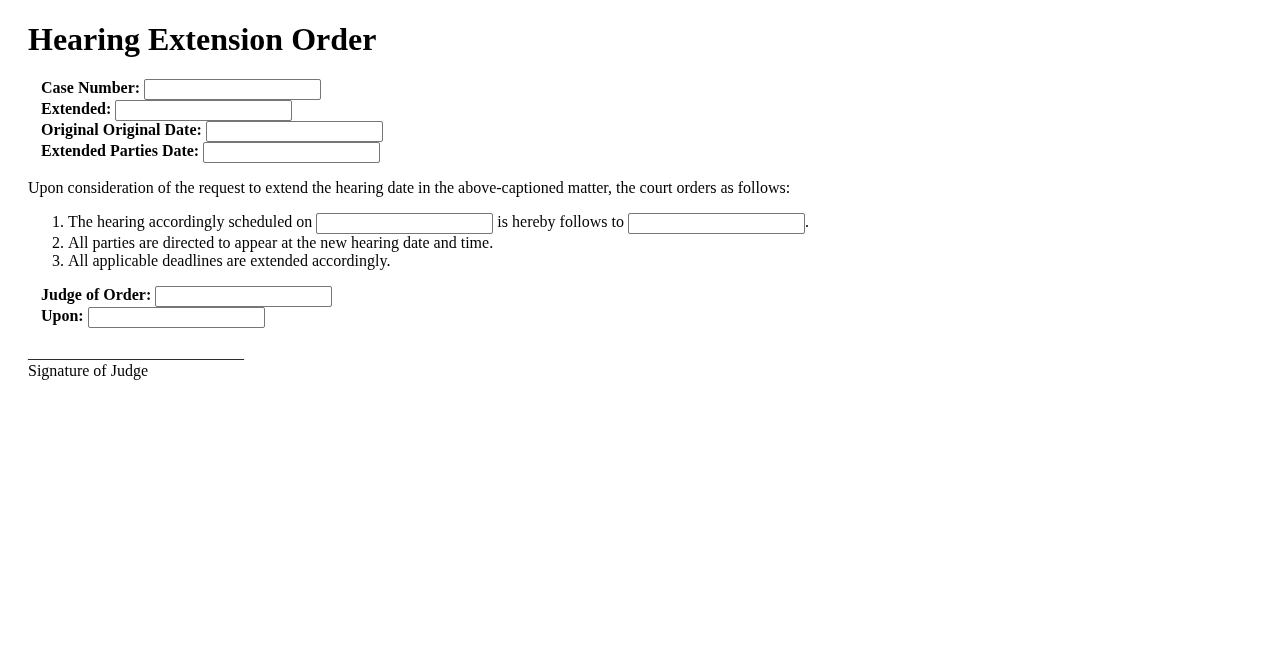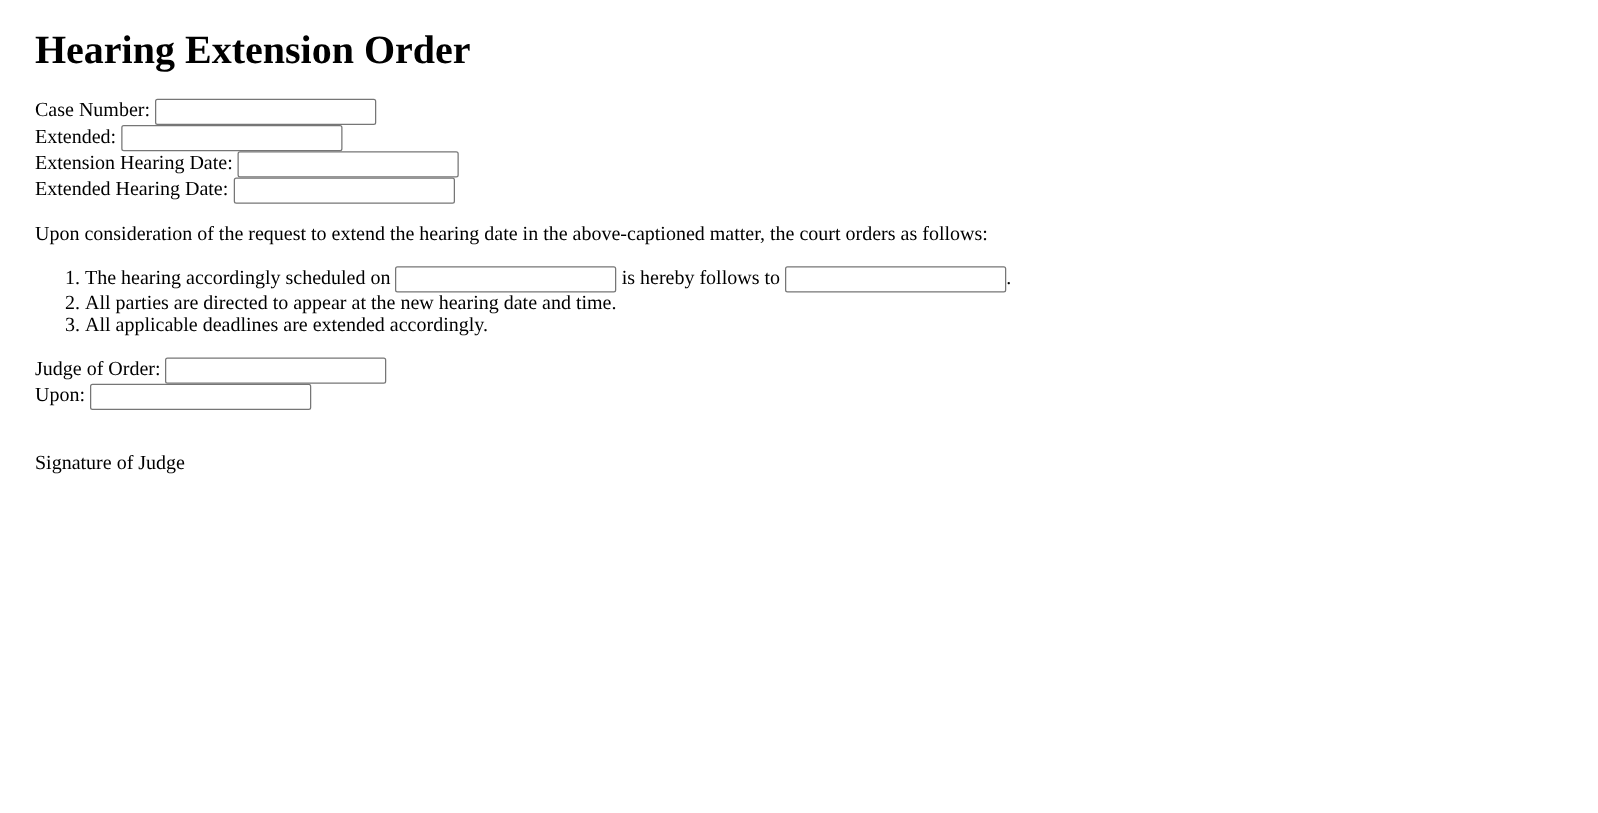--- a/index.html
+++ b/index.html
@@ -25,21 +25,21 @@
     font-size: 32px;
     font-weight: bold;
     margin: 21px 0;
   }
   p { margin: 16px 0; }
   ol {
     margin: 16px 0;
     padding-left: 40px;
   }
   li { margin: 0; }
-  b { font-weight: normal; }
+  b { font-weight: bold; margin-left: 13px; }
   input[type="text"] {
     width: 177px;
     height: 21px;
     box-sizing: border-box;
     border: 1px solid #767676;
     border-radius: 2px;
     background: #ffffff;
     padding: 1px 2px;
     margin: 0;
     font-family: "Liberation Sans", sans-serif;
@@ -56,23 +56,23 @@
 
 <div class="page">
 
   <h1>Hearing Extension Order</h1>
 
   <p>
     <b>Case Number:</b>
     <input type="text" value="" style=""><br>
     <b>Extended:</b>
     <input type="text" value="" style=""><br>
-    <b>Extension Hearing Date:</b>
+    <b>Original Original Date:</b>
     <input type="text" value="" style=""><br>
-    <b>Extended Hearing Date:</b>
+    <b>Extended Parties Date:</b>
     <input type="text" value="" style="">
   </p>
 
   <p>Upon consideration of the request to extend the hearing date in the above-captioned matter, the court orders as follows:</p>
 
   <ol>
     <li><span>The hearing accordingly scheduled on</span>
       <input type="text" value="" style="">
       <span>is hereby follows to</span>
       <input type="text" value="" style=""><span>.</span></li>
@@ -81,17 +81,17 @@
   </ol>
 
   <p>
     <b>Judge of Order:</b>
     <input type="text" value="" style=""><br>
     <b>Upon:</b>
     <input type="text" value="" style="">
   </p>
 
   <p>
-    <br>
+    <span class="sig-line">___________________________</span><br>
     <span>Signature of Judge</span>
   </p>
 
 </div>
 
 </body></html>

